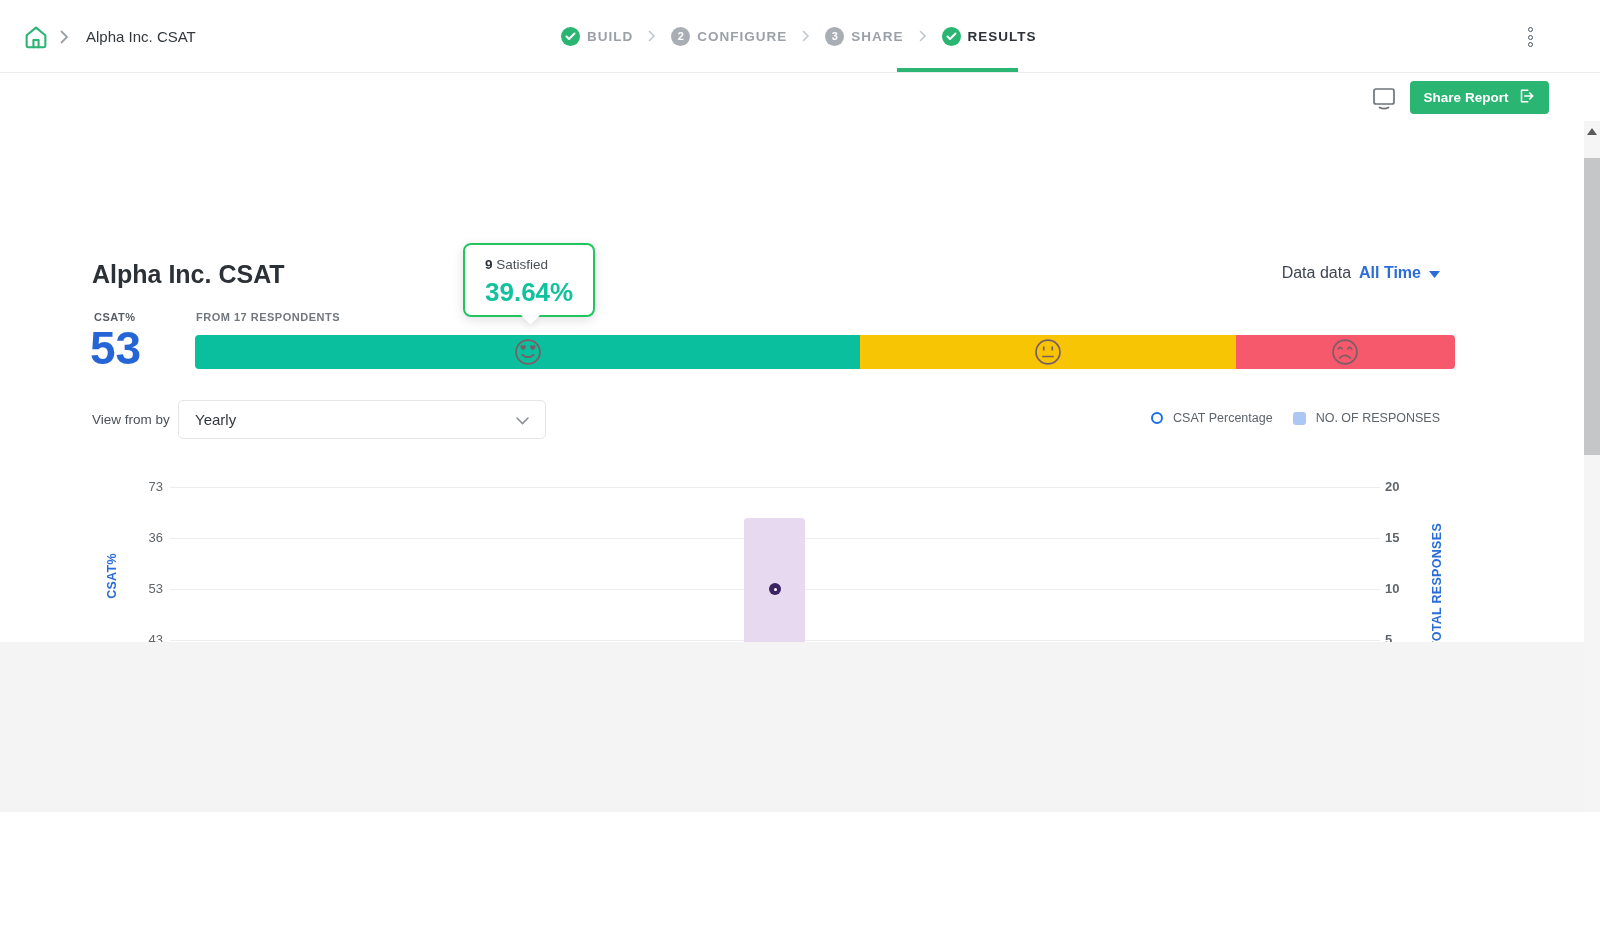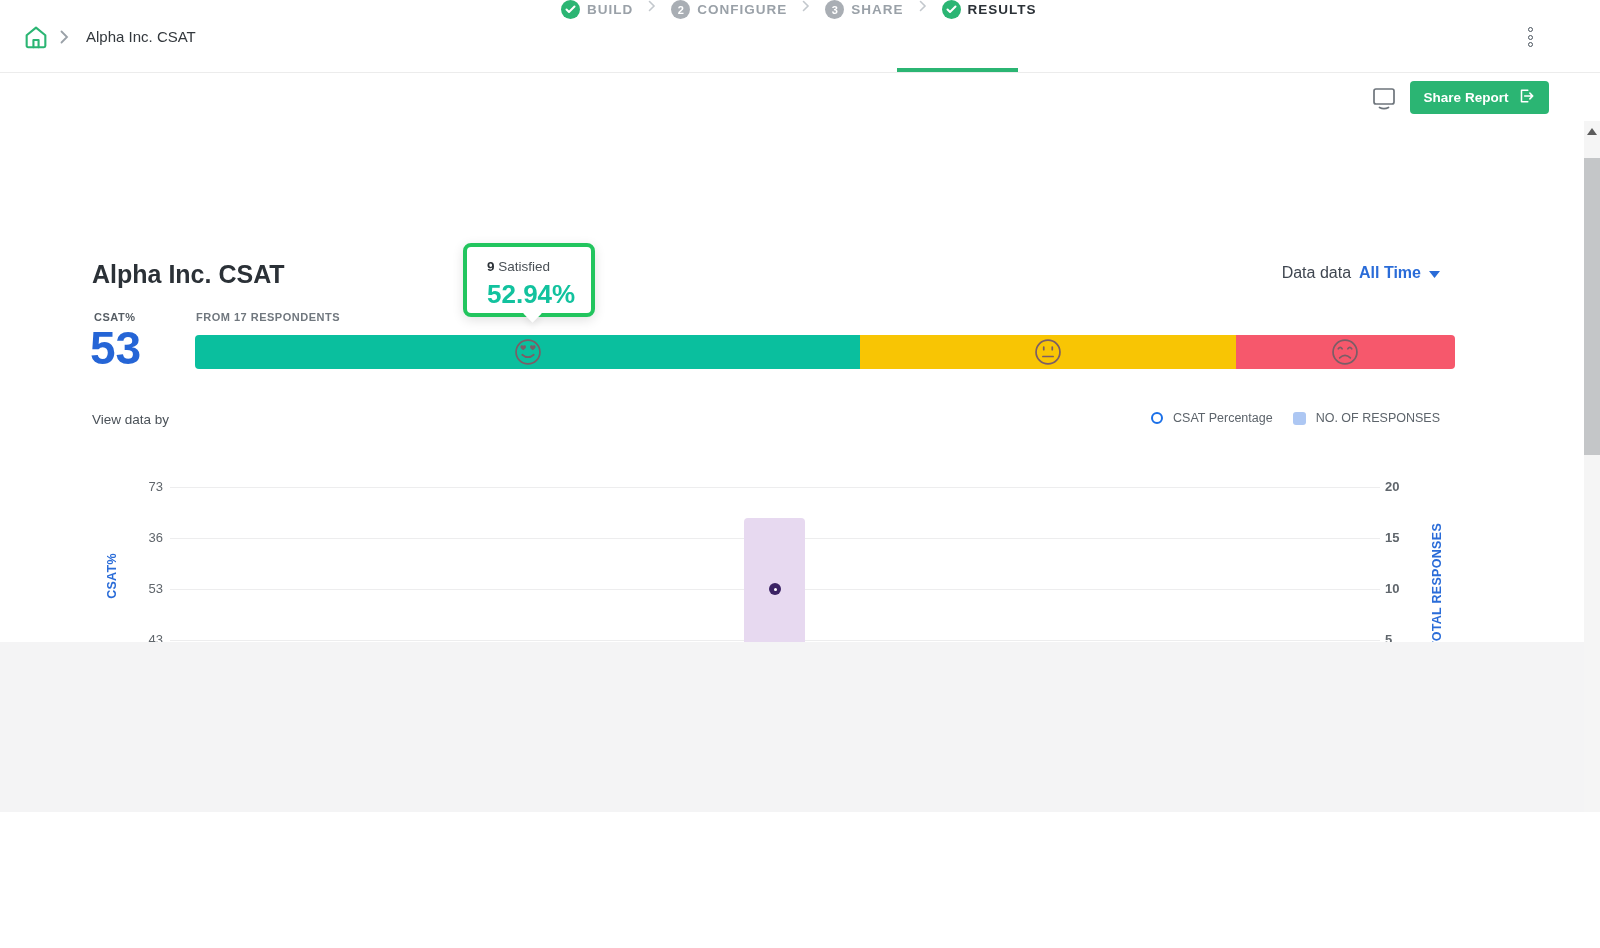--- a/index.html
+++ b/index.html
@@ -4,21 +4,21 @@
 <style>
   * { margin:0; padding:0; box-sizing:border-box; }
   body { font-family:"Liberation Sans", sans-serif; background:#fff; }
   #app { position:relative; width:1600px; height:812px; background:#fff; overflow:hidden; }
 
   
   .header { position:absolute; left:0; top:0; width:1600px; height:73px; background:#fff; border-bottom:1px solid #ececec; }
   .home-btn { position:absolute; left:22px; top:23px; width:28px; height:28px; cursor:pointer; }
   .bc-chev { position:absolute; left:60px; top:30px; }
   .bc-label { position:absolute; left:86px; top:28px; font-size:15px; color:#33383d; }
-  .steps { position:absolute; left:561px; top:0; height:72px; display:flex; align-items:flex-start; }
+  .steps { position:absolute; left:561px; top:0; height:72px; display:flex; align-items:center; }
   .step { display:flex; align-items:center; gap:7px; font-size:13.5px; font-weight:bold; letter-spacing:1px; color:#9aa1a8; cursor:pointer; }
   .step.active { color:#2b3137; }
   .step-sep { margin:0 15px; display:flex; align-items:center; }
   .ic-check { width:19px; height:19px; border-radius:50%; background:#2bb573; display:flex; align-items:center; justify-content:center; }
   .ic-num { width:19px; height:19px; border-radius:50%; background:#a9aeb4; color:#fff; font-size:11px; font-weight:bold; display:flex; align-items:center; justify-content:center; letter-spacing:0; }
   .results-underline { position:absolute; left:897px; top:68px; width:121px; height:4px; background:#2bb573; }
   .kebab { position:absolute; left:1528px; top:27px; display:flex; flex-direction:column; gap:2.5px; cursor:pointer; }
   .kebab i { width:5px; height:5px; border:1.5px solid #4a545e; border-radius:50%; display:block; }
 
   
@@ -32,21 +32,21 @@
 
   
   .content { position:absolute; left:0; top:121px; width:1584px; height:521px; background:#fff; }
   .page-title { position:absolute; left:92px; top:139px; font-size:25px; font-weight:bold; color:#2b3137; }
   .data-from { position:absolute; right:144px; top:143px; font-size:16px; color:#3f4650; display:flex; align-items:center; gap:8px; cursor:pointer; }
   .data-from b { color:#2a6cd8; font-weight:600; }
   .csat-label { position:absolute; left:94px; top:190px; font-size:11px; font-weight:bold; letter-spacing:.5px; color:#565d64; }
   .csat-value { position:absolute; left:90px; top:200px; font-size:46px; font-weight:bold; color:#2565d6; }
   .respondents-label { position:absolute; left:196px; top:190px; font-size:11px; font-weight:bold; letter-spacing:.5px; color:#70777e; }
 
-  .tooltip { position:absolute; left:463px; top:122px; width:132px; height:74px; background:#fff; border:4px solid #22c55e; border-radius:8px; box-shadow:0 3px 12px rgba(0,0,0,.12); padding:12px 0 0 20px; z-index:5; }
+  .tooltip { position:absolute; left:463px; top:122px; width:132px; height:74px; background:#fff; border:2px solid #22c55e; border-radius:8px; box-shadow:0 3px 12px rgba(0,0,0,.12); padding:12px 0 0 20px; z-index:5; }
   .tooltip:after { content:""; position:absolute; left:59px; bottom:-7px; width:13px; height:13px; background:#fff; transform:rotate(45deg); box-shadow:3px 3px 6px rgba(0,0,0,.06); }
   .tt-line1 { font-size:13.5px; color:#4a5056; }
   .tt-line1 b { color:#2b3137; }
   .tt-percent { margin-top:5px; font-size:26px; font-weight:bold; color:#12c29e; }
 
   .sat-bar { position:absolute; left:195px; top:214px; width:1260px; height:34px; border-radius:4px; overflow:hidden; display:flex; }
   .seg { height:100%; display:flex; align-items:center; justify-content:center; cursor:pointer; }
   .seg-satisfied { width:52.8%; background:#0abf9e; }
   .seg-neutral { width:29.8%; background:#f8c504; }
   .seg-unsatisfied { width:17.4%; background:#f6586c; }
@@ -174,21 +174,21 @@
       <b>All Time</b>
       <span>
         <svg width="11" height="7" viewBox="0 0 11 7">
             <polygon points="0,0 11,0 5.5,7" fill="#2a6cd8"></polygon>
           </svg>
       </span>
     </div>
 
     <div class="tooltip">
       <div class="tt-line1"><b>9</b> <span>Satisfied</span></div>
-      <div class="tt-percent">52.94%</div>
+      <div class="tt-percent">39.64%</div>
     </div>
 
     <span class="csat-label">CSAT%</span>
     <span class="csat-value">53</span>
     <span class="respondents-label">FROM 17 RESPONDENTS</span>
 
     <div class="sat-bar">
       <div class="seg seg-satisfied">
         <svg width="32" height="32" viewBox="0 0 30 30" fill="none" stroke="#7b5d66" stroke-width="1.6" stroke-linecap="round">
           <circle cx="15" cy="15" r="11.2"></circle>
@@ -206,21 +206,29 @@
       </div>
       <div class="seg seg-unsatisfied">
         <svg width="32" height="32" viewBox="0 0 30 30" fill="none" stroke="#7b5d66" stroke-width="1.6" stroke-linecap="round">
           <circle cx="15" cy="15" r="11.2"></circle>
           <path d="M8.7 12 q1.8 -2.5 3.6 0 M17.7 12 q1.8 -2.5 3.6 0"></path>
           <path d="M10 20.6 q5 -4.8 10 0"></path>
         </svg>
       </div>
     </div>
 
-    <span class="viewby-label">View data by</span>
+    <span class="viewby-label">View from by</span>
+    <div class="period-select">
+      <span>Yearly</span>
+      <span>
+        <svg width="13" height="8" viewBox="0 0 13 8" fill="none" stroke="#8a9097" stroke-width="1.6" stroke-linecap="round">
+            <polyline points="1,1 6.5,6.5 12,1"></polyline>
+          </svg>
+      </span>
+    </div>
 
     <div class="legend">
       <span class="legend-radio"></span>
       <span class="legend-text">CSAT Percentage</span>
       <span class="legend-square"></span>
       <span class="legend-text">NO. OF RESPONSES</span>
     </div>
 
     <div class="grid-line" style="top:366px"></div>
     <div class="grid-line" style="top:417px"></div>

